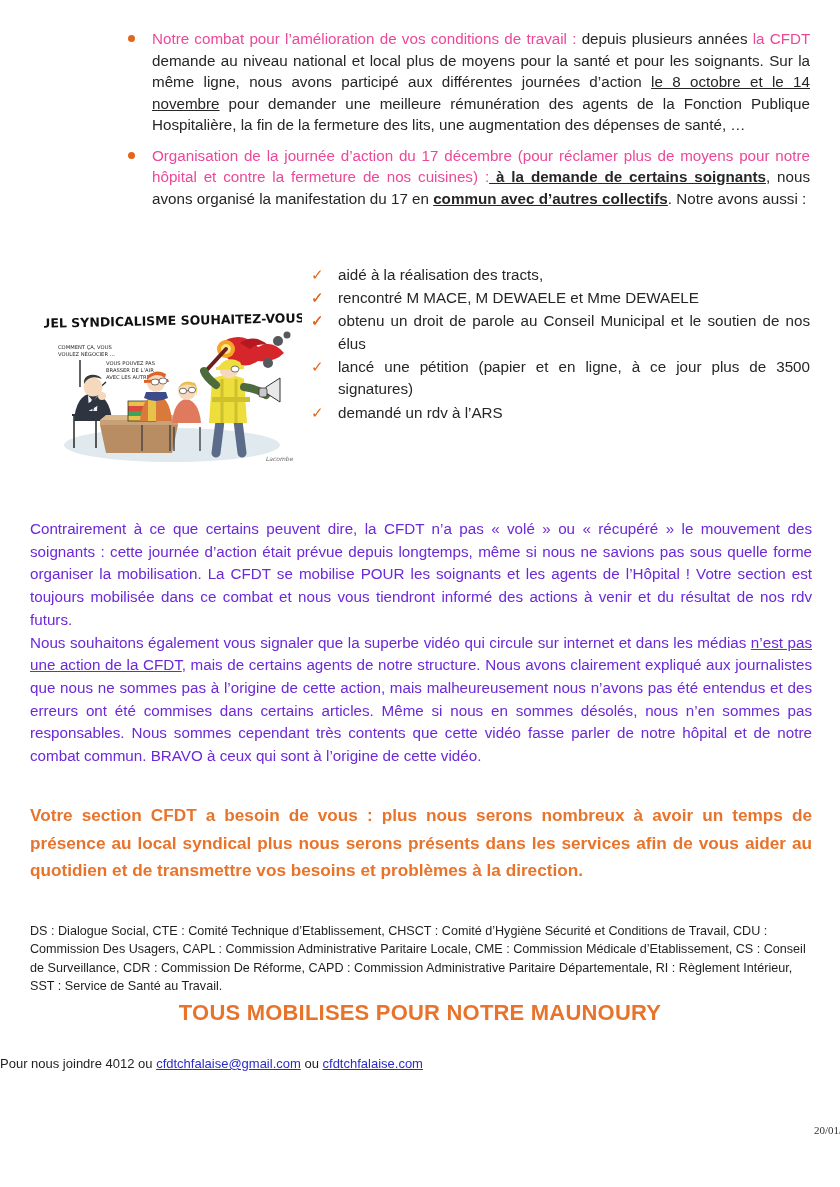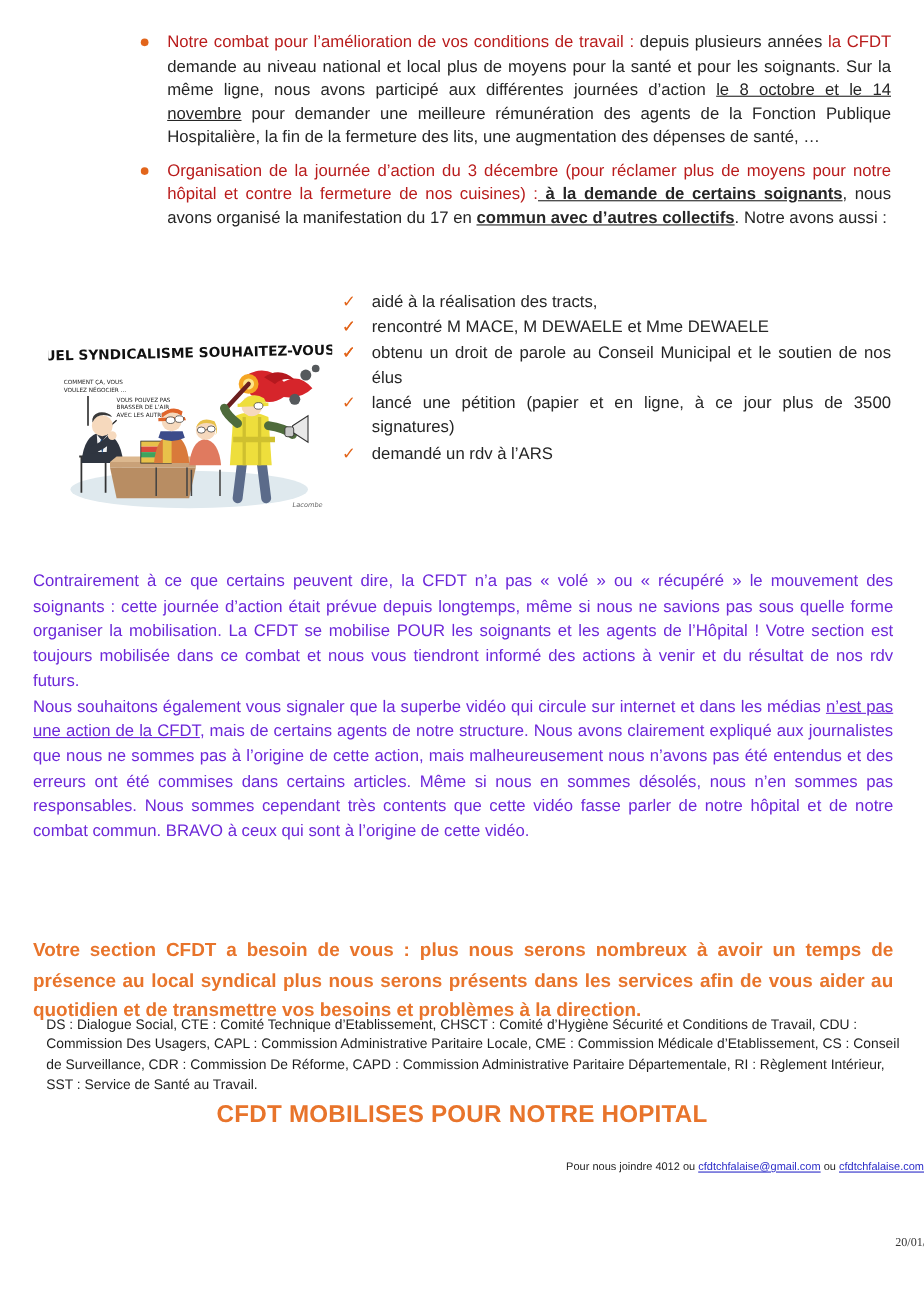--- a/index.html
+++ b/index.html
@@ -44,21 +44,21 @@
   }
   .bullet-dot {
     position: absolute;
     left: 2px;
     top: 7px;
     width: 7px;
     height: 7px;
     border-radius: 50%;
     background: #E2651B;
   }
-  .orange { color: #b91c1c; }
+  .orange { color: #ec4899; }
   .u { text-decoration: underline; }
   .b { font-weight: bold; }
 
   
   .check-list {
     position: absolute;
     left: 310px;
     top: 264px;
     width: 500px;
     margin: 0;
@@ -105,35 +105,35 @@
     line-height: 22.7px;
     text-align: justify;
     color: #6d28d9;
     margin: 0;
   }
 
   
   .cta {
     position: absolute;
     left: 30px;
-    top: 850px;
+    top: 802px;
     width: 782px;
     font-size: 17.2px;
     line-height: 27.5px;
     font-weight: bold;
     color: #E8742B;
     text-align: justify;
     margin: 0;
   }
   .cta .lastline { text-align: left; }
 
   
   .legend {
     position: absolute;
-    left: 42px;
+    left: 30px;
     top: 922px;
     width: 782px;
     font-size: 12.6px;
     line-height: 18.4px;
     color: #1f1f1f;
     margin: 0;
   }
 
   
   .headline {
@@ -147,22 +147,22 @@
     color: #E8742B;
     letter-spacing: 0.2px;
   }
 
   
   .contact {
     position: absolute;
     left: 0;
     top: 1056px;
     width: 840px;
-    text-align: right;
-    font-size: 10px;
+    text-align: left;
+    font-size: 13px;
     color: #1f1f1f;
   }
   .link {
     color: #2B2BC8;
     text-decoration: underline;
   }
 
   
   .date {
     position: absolute;
@@ -183,21 +183,21 @@
 
   <ul class="bullet-list">
 
     <li class="bullet-item">
       <span class="bullet-dot"></span>
       <span class="orange">Notre combat pour l’amélioration de vos conditions de travail :</span><span> depuis plusieurs années </span><span class="orange">la CFDT</span><span> demande au niveau national et local plus de moyens pour la santé et pour les soignants. Sur la même ligne, nous avons participé aux différentes journées d’action </span><span class="u">le 8 octobre et le 14 novembre</span><span> pour demander une meilleure rémunération des agents de la Fonction Publique Hospitalière, la fin de la fermeture des lits, une augmentation des dépenses de santé, …</span>
     </li>
 
     <li class="bullet-item">
       <span class="bullet-dot"></span>
-      <span class="orange">Organisation de la journée d’action du 3 décembre (pour réclamer plus de moyens pour notre hôpital et contre la fermeture de nos cuisines) :</span><span class="b u"> à la demande de certains soignants</span><span>, nous avons organisé la manifestation du 17 en </span><span class="b u">commun avec d’autres collectifs</span><span>. Notre avons aussi :</span>
+      <span class="orange">Organisation de la journée d’action du 17 décembre (pour réclamer plus de moyens pour notre hôpital et contre la fermeture de nos cuisines) :</span><span class="b u"> à la demande de certains soignants</span><span>, nous avons organisé la manifestation du 17 en </span><span class="b u">commun avec d’autres collectifs</span><span>. Notre avons aussi :</span>
     </li>
   </ul>
 
   <ul class="check-list">
     <li class="check-item">
       <span class="check-mark">✓</span>
       <span>aidé à la réalisation des tracts,</span>
     </li>
     <li class="check-item">
       <span class="check-mark">✓</span>
@@ -341,21 +341,21 @@
       <span>Nous souhaitons également vous signaler que la superbe vidéo qui circule sur internet et dans les médias </span><span class="u">n’est pas une action de la CFDT</span><span>, mais de certains agents de notre structure. Nous avons clairement expliqué aux journalistes que nous ne sommes pas à l’origine de cette action, mais malheureusement nous n’avons pas été entendus et des erreurs ont été commises dans certains articles. Même si nous en sommes désolés, nous n’en sommes pas responsables. Nous sommes cependant très contents que cette vidéo fasse parler de notre hôpital et de notre combat commun. BRAVO à ceux qui sont à l’origine de cette vidéo.</span>
     </p>
   </div>
 
   <div class="cta">
     <span>Votre section CFDT a besoin de vous : plus nous serons nombreux à avoir un temps de présence au local syndical plus nous serons présents dans les services afin de vous aider au quotidien et de transmettre vos besoins et problèmes à la direction.</span>
   </div>
 
   <p class="legend">DS : Dialogue Social, CTE : Comité Technique d’Etablissement, CHSCT : Comité d’Hygiène Sécurité et Conditions de Travail, CDU : Commission Des Usagers, CAPL : Commission Administrative Paritaire Locale, CME : Commission Médicale d’Etablissement, CS : Conseil de Surveillance, CDR : Commission De Réforme, CAPD : Commission Administrative Paritaire Départementale, RI : Règlement Intérieur, SST : Service de Santé au Travail.</p>
 
-  <div class="headline">CFDT MOBILISES POUR NOTRE HOPITAL</div>
+  <div class="headline">TOUS MOBILISES POUR NOTRE MAUNOURY</div>
 
   <div class="contact">
     <span>Pour nous joindre 4012 ou </span><a class="link" href="#">cfdtchfalaise@gmail.com</a><span> ou </span><a class="link" href="#">cfdtchfalaise.com</a>
   </div>
 
   <div class="date">20/01/2020</div>
 
 </div>
 
 </body></html>

